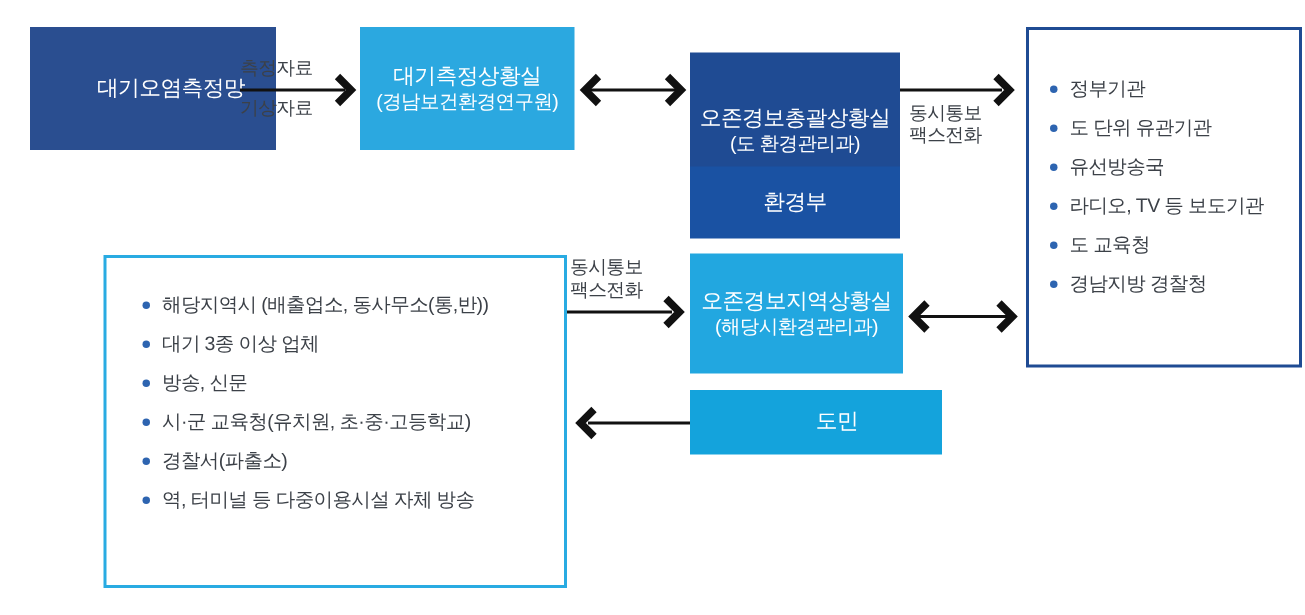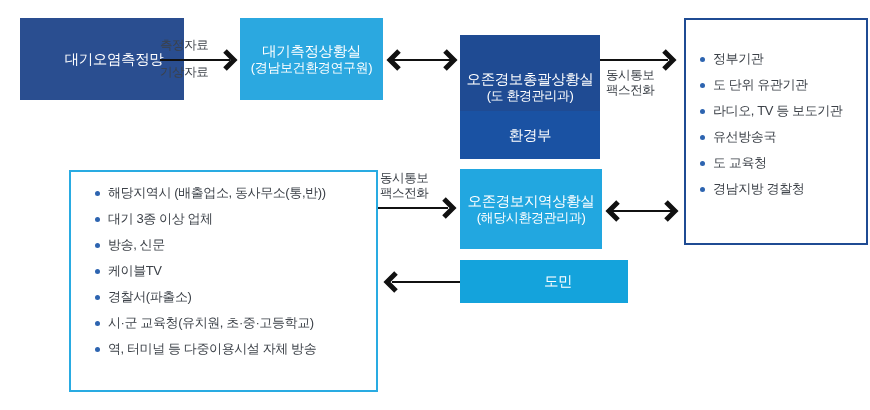--- a/index.html
+++ b/index.html
@@ -13,21 +13,21 @@
 
   .node-network{left:20px;top:18px;width:140px;height:82px;background:var(--navy,#2A4E90);padding-left:24px;}
   .node-measure{left:240px;top:18px;width:143px;height:82px;background:var(--cyan,#2BA8E0);}
   .node-control{left:460px;top:35px;width:140px;height:104px;background:var(--navy-deep,#1F4B93);}
   .node-ministry{left:460px;top:111px;width:140px;height:48px;background:var(--blue-bright,#1A52A3);}
   .node-regional{left:460px;top:169px;width:142px;height:80px;background:var(--cyan-mid,#22A7E0);}
   .node-citizens{left:460px;top:260px;width:140px;height:43px;background:var(--cyan-deep,#14A3DC);padding-left:28px;}
 
   .panel{position:absolute;background:#fff;box-sizing:border-box;text-align:right;}
   .panel-right{left:684px;top:18px;width:184px;height:227px;border:2px solid var(--border-navy,#1F4B93);padding:26px 0 0 14px;}
-  .panel-left{left:69px;top:170px;width:309px;height:222px;border:2px solid var(--border-cyan,#29ABE2);padding:8px 0 0 24px;}
+  .panel-left{left:69px;top:170px;width:309px;height:222px;border:2px solid var(--border-cyan,#29ABE2);padding:18px 0 0 24px;}
 
   ul.blist{list-style:none;margin:0;padding:0;}
   ul.blist li{display:flex;align-items:center;height:26px;gap:8px;
               font-size:13px;color:var(--text-dark,#3C4148);letter-spacing:-0.4px;white-space:nowrap;}
   ul.blist .bullet{width:5px;height:5px;border-radius:50%;background:var(--bullet-blue,#2D64B0);flex:0 0 auto;}
 
   .edge-label{position:absolute;font-size:12.5px;color:var(--text-dark,#3C4148);
               text-align:left;letter-spacing:-0.4px;line-height:15px;}
   .lbl-measure{left:160px;top:38px;width:76px;}
   .lbl-weather{left:160px;top:65px;width:76px;}
@@ -75,25 +75,25 @@
         <li>
           <span class="bullet"></span>
           <span>정부기관</span>
         </li>
         <li>
           <span class="bullet"></span>
           <span>도 단위 유관기관</span>
         </li>
         <li>
           <span class="bullet"></span>
-          <span>라디오, TV 등 보도기관</span>
+          <span>유선방송국</span>
         </li>
         <li>
           <span class="bullet"></span>
-          <span>유선방송국</span>
+          <span>라디오, TV 등 보도기관</span>
         </li>
         <li>
           <span class="bullet"></span>
           <span>도 교육청</span>
         </li>
         <li>
           <span class="bullet"></span>
           <span>경남지방 경찰청</span>
         </li>
       </ul>
@@ -108,29 +108,25 @@
         <li>
           <span class="bullet"></span>
           <span>대기 3종 이상 업체</span>
         </li>
         <li>
           <span class="bullet"></span>
           <span>방송, 신문</span>
         </li>
         <li>
           <span class="bullet"></span>
-          <span>케이블TV</span>
+          <span>시·군 교육청(유치원, 초·중·고등학교)</span>
         </li>
         <li>
           <span class="bullet"></span>
           <span>경찰서(파출소)</span>
-        </li>
-        <li>
-          <span class="bullet"></span>
-          <span>시·군 교육청(유치원, 초·중·고등학교)</span>
         </li>
         <li>
           <span class="bullet"></span>
           <span>역, 터미널 등 다중이용시설 자체 방송</span>
         </li>
       </ul>
   </div>
 
   <svg class="arrow" style="left:158px;top:49px;" width="84" height="22" viewBox="0 0 84 22">
     <line x1="2" y1="11" x2="72" y2="11"></line>

